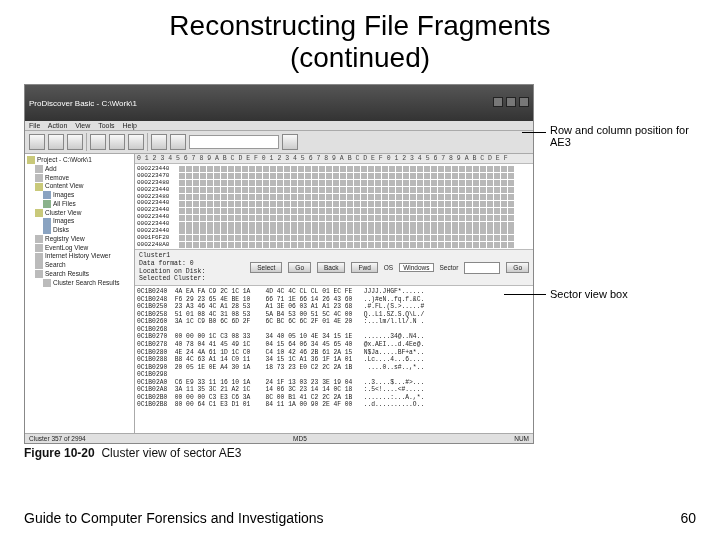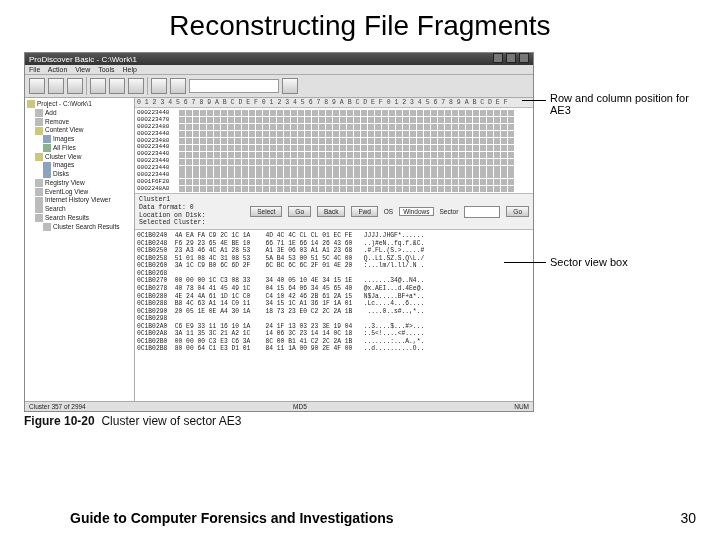--- a/index.html
+++ b/index.html
@@ -27,21 +27,21 @@
     width: 510px;
     height: 360px;
     font-size: 7px;
     color: #222;
     display: flex;
     flex-direction: column;
   }
   .titlebar {
     background: linear-gradient(#555,#333);
     color: #fff;
-    padding: 0 4px;
+    padding: 12px 4px;
     font-size: 8px;
     display: flex;
     align-items: center;
     justify-content: space-between;
   }
   .titlebar .buttons span {
     display: inline-block;
     width: 10px; height: 10px;
     background: #777;
     border: 1px solid #222;
@@ -198,27 +198,28 @@
   .slide-footer {
     position: absolute;
     bottom: 14px;
     left: 24px;
     right: 24px;
     display: flex;
     justify-content: space-between;
     font-size: 14px;
     font-family: Arial, sans-serif;
   }
-  .slide-footer .left { font-weight: bold; margin-left: 46px; }
+  .slide-footer .left { font-weight: normal; }
 </style>
 </head>
 <body>
 
 <h1 class="slide-title">
   <span>Reconstructing File Fragments</span><br>
+  <span>(continued)</span>
 </h1>
 
 <div class="figure-area">
 
   <div class="app-window">
 
     <div class="titlebar">
       <span>ProDiscover Basic - C:\Work\1</span>
       <span class="buttons">
         <span></span>
@@ -965,14 +966,14 @@
   <div class="ann-line" style="top:210px; left:480px; width:42px;"></div>
   <div class="annotation" style="top:204px; left:526px; width:150px;">Sector view box</div>
 
   <div class="figure-caption">
     <b>Figure 10-20</b>&nbsp;&nbsp;<span>Cluster view of sector AE3</span>
   </div>
 </div>
 
 <div class="slide-footer">
   <span class="left">Guide to Computer Forensics and Investigations</span>
-  <span>30</span>
+  <span>60</span>
 </div>
 
 </body></html>

